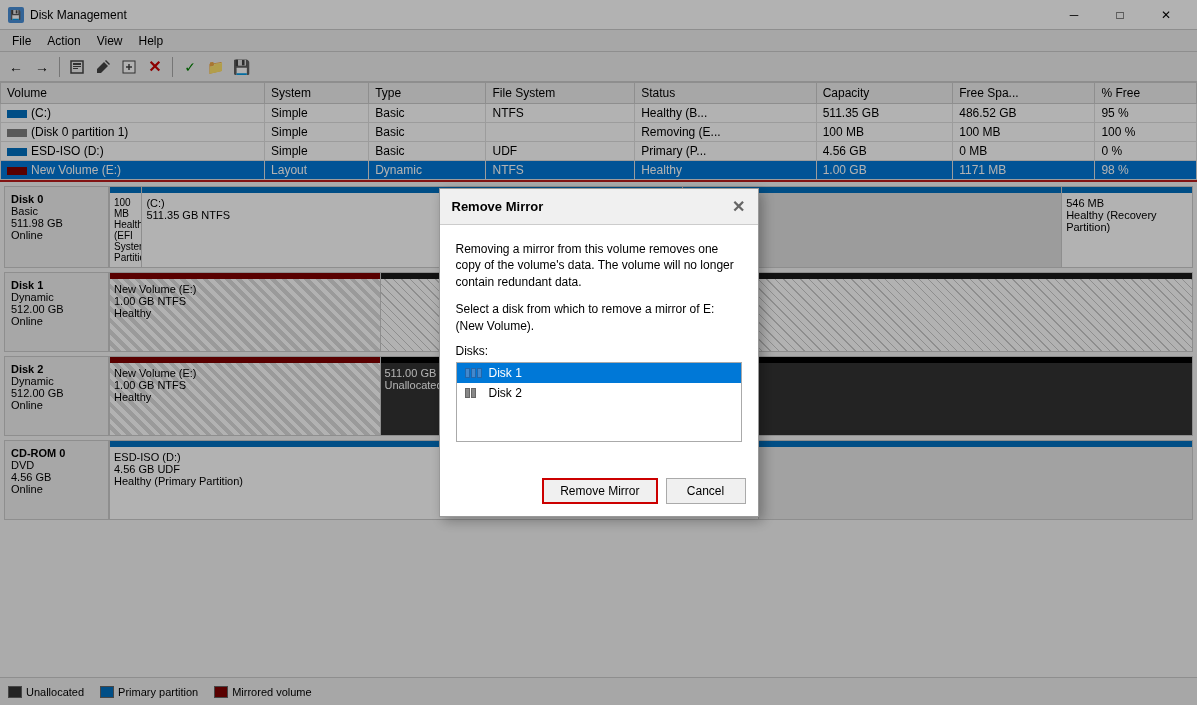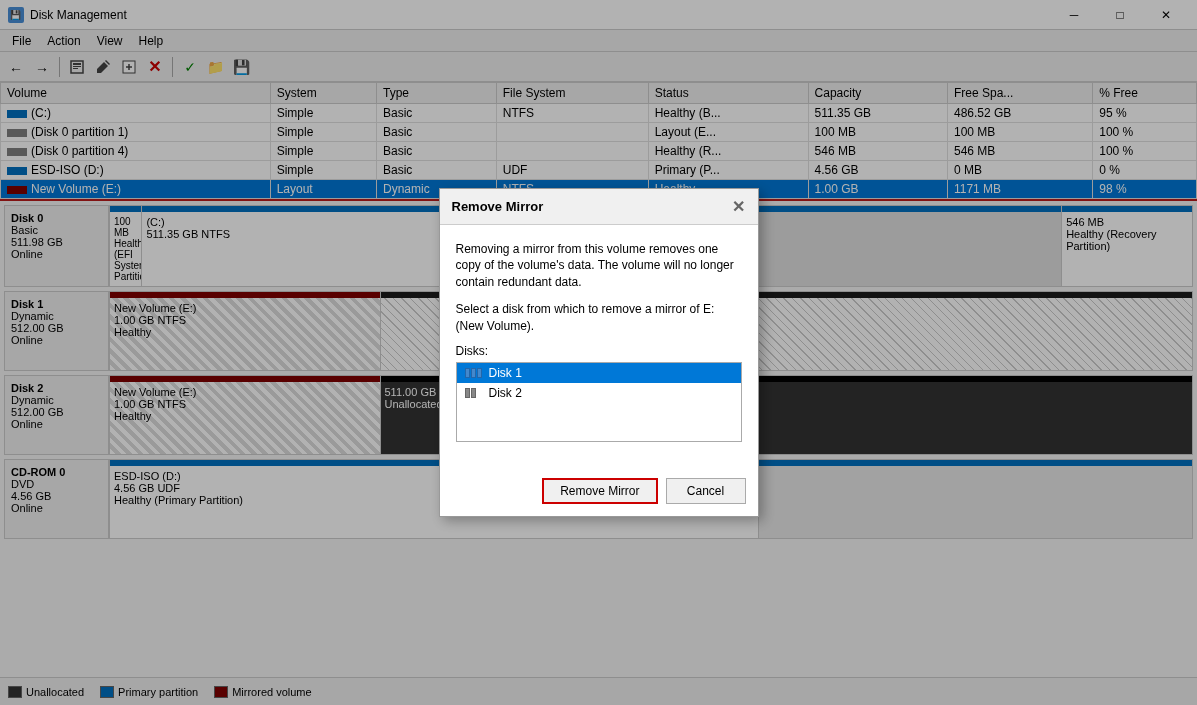--- a/index.html
+++ b/index.html
@@ -162,33 +162,23 @@
     <td>Healthy (B...</td>
     <td>511.35 GB</td>
     <td>486.52 GB</td>
     <td>95 %</td>
   </tr>
           <tr>
     <td><span class="vol-indicator" style="background:#808080"></span>(Disk 0 partition 1)</td>
     <td>Simple</td>
     <td>Basic</td>
     <td></td>
-    <td>Layout (E...</td>
+    <td>Removing (E...</td>
     <td>100 MB</td>
     <td>100 MB</td>
-    <td>100 %</td>
-  </tr>
-          <tr>
-    <td><span class="vol-indicator" style="background:#808080"></span>(Disk 0 partition 4)</td>
-    <td>Simple</td>
-    <td>Basic</td>
-    <td></td>
-    <td>Healthy (R...</td>
-    <td>546 MB</td>
-    <td>546 MB</td>
     <td>100 %</td>
   </tr>
           <tr>
     <td><span class="vol-indicator" style="background:#0070c0"></span>ESD-ISO (D:)</td>
     <td>Simple</td>
     <td>Basic</td>
     <td>UDF</td>
     <td>Primary (P...</td>
     <td>4.56 GB</td>
     <td>0 MB</td>

